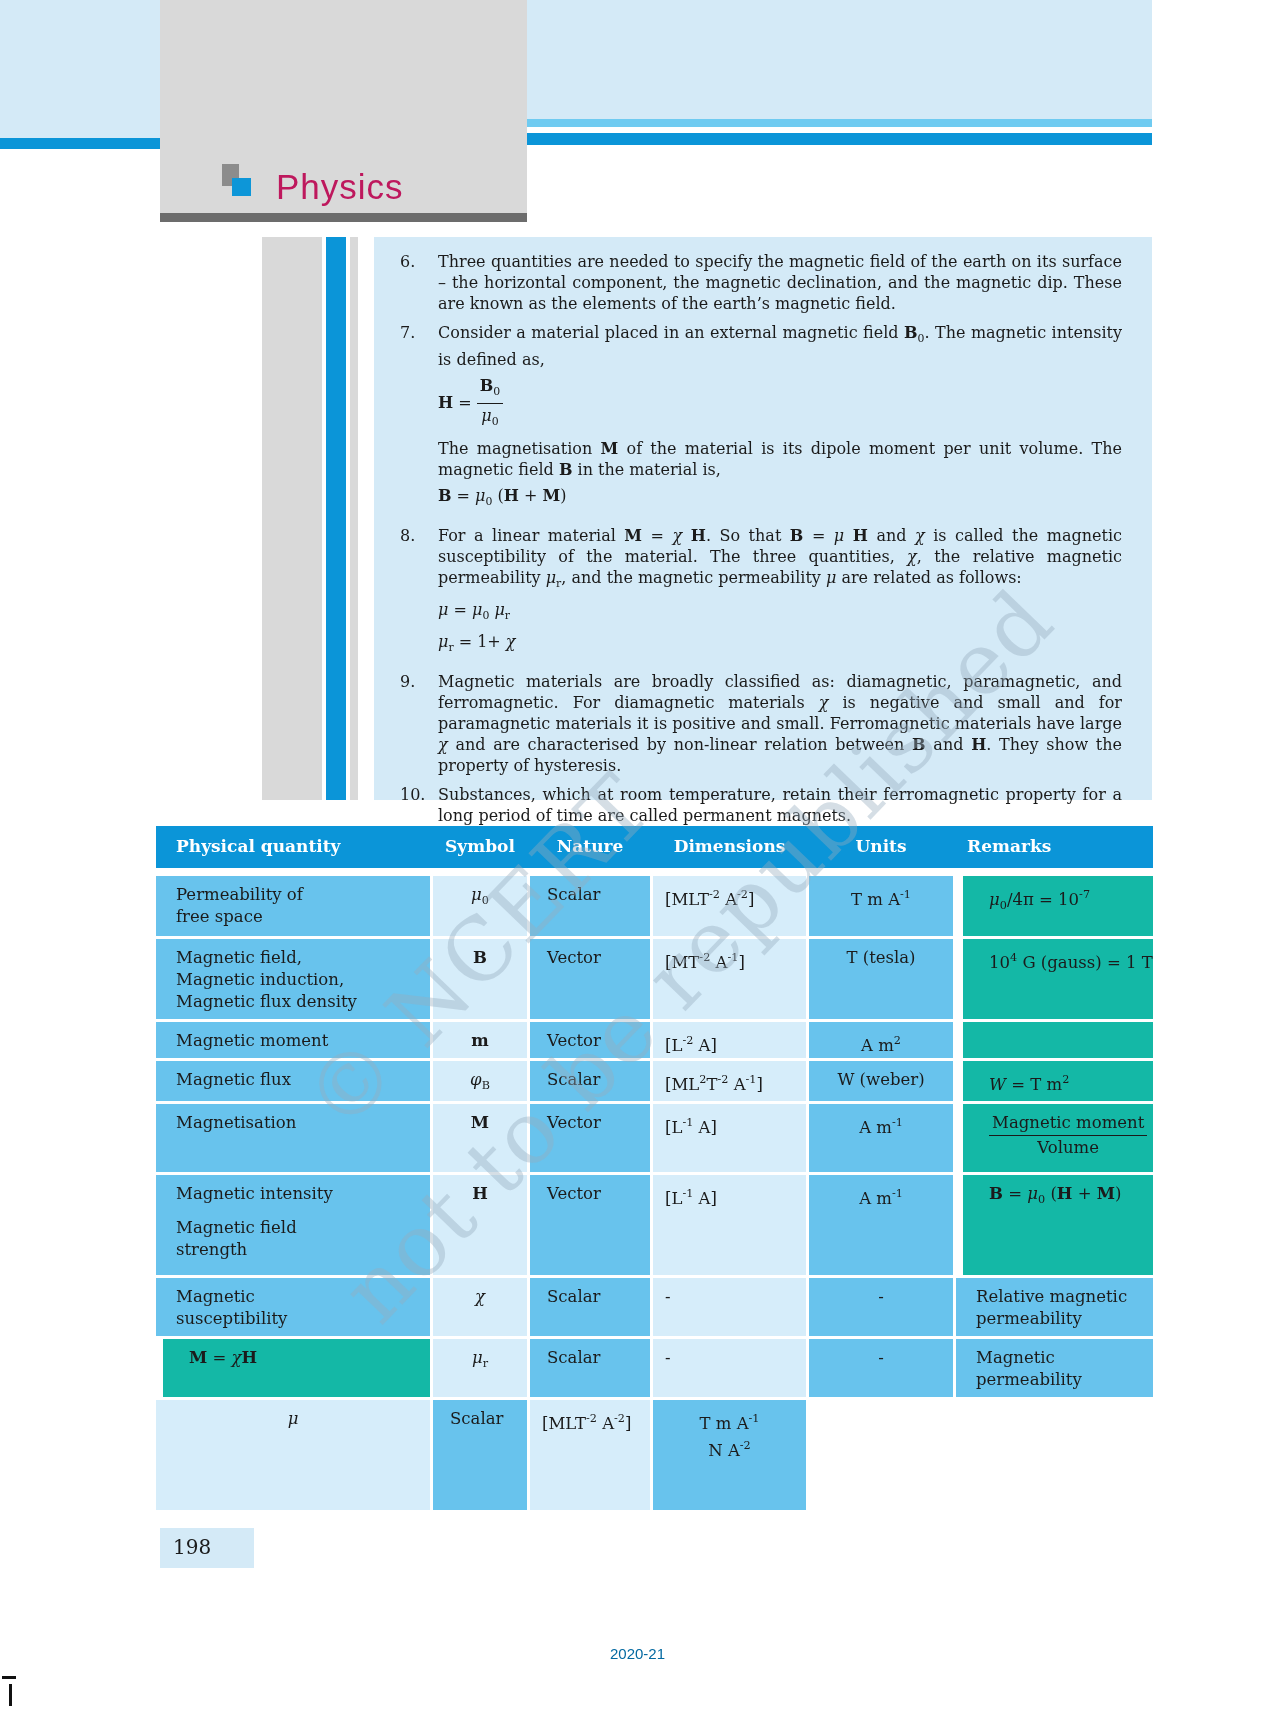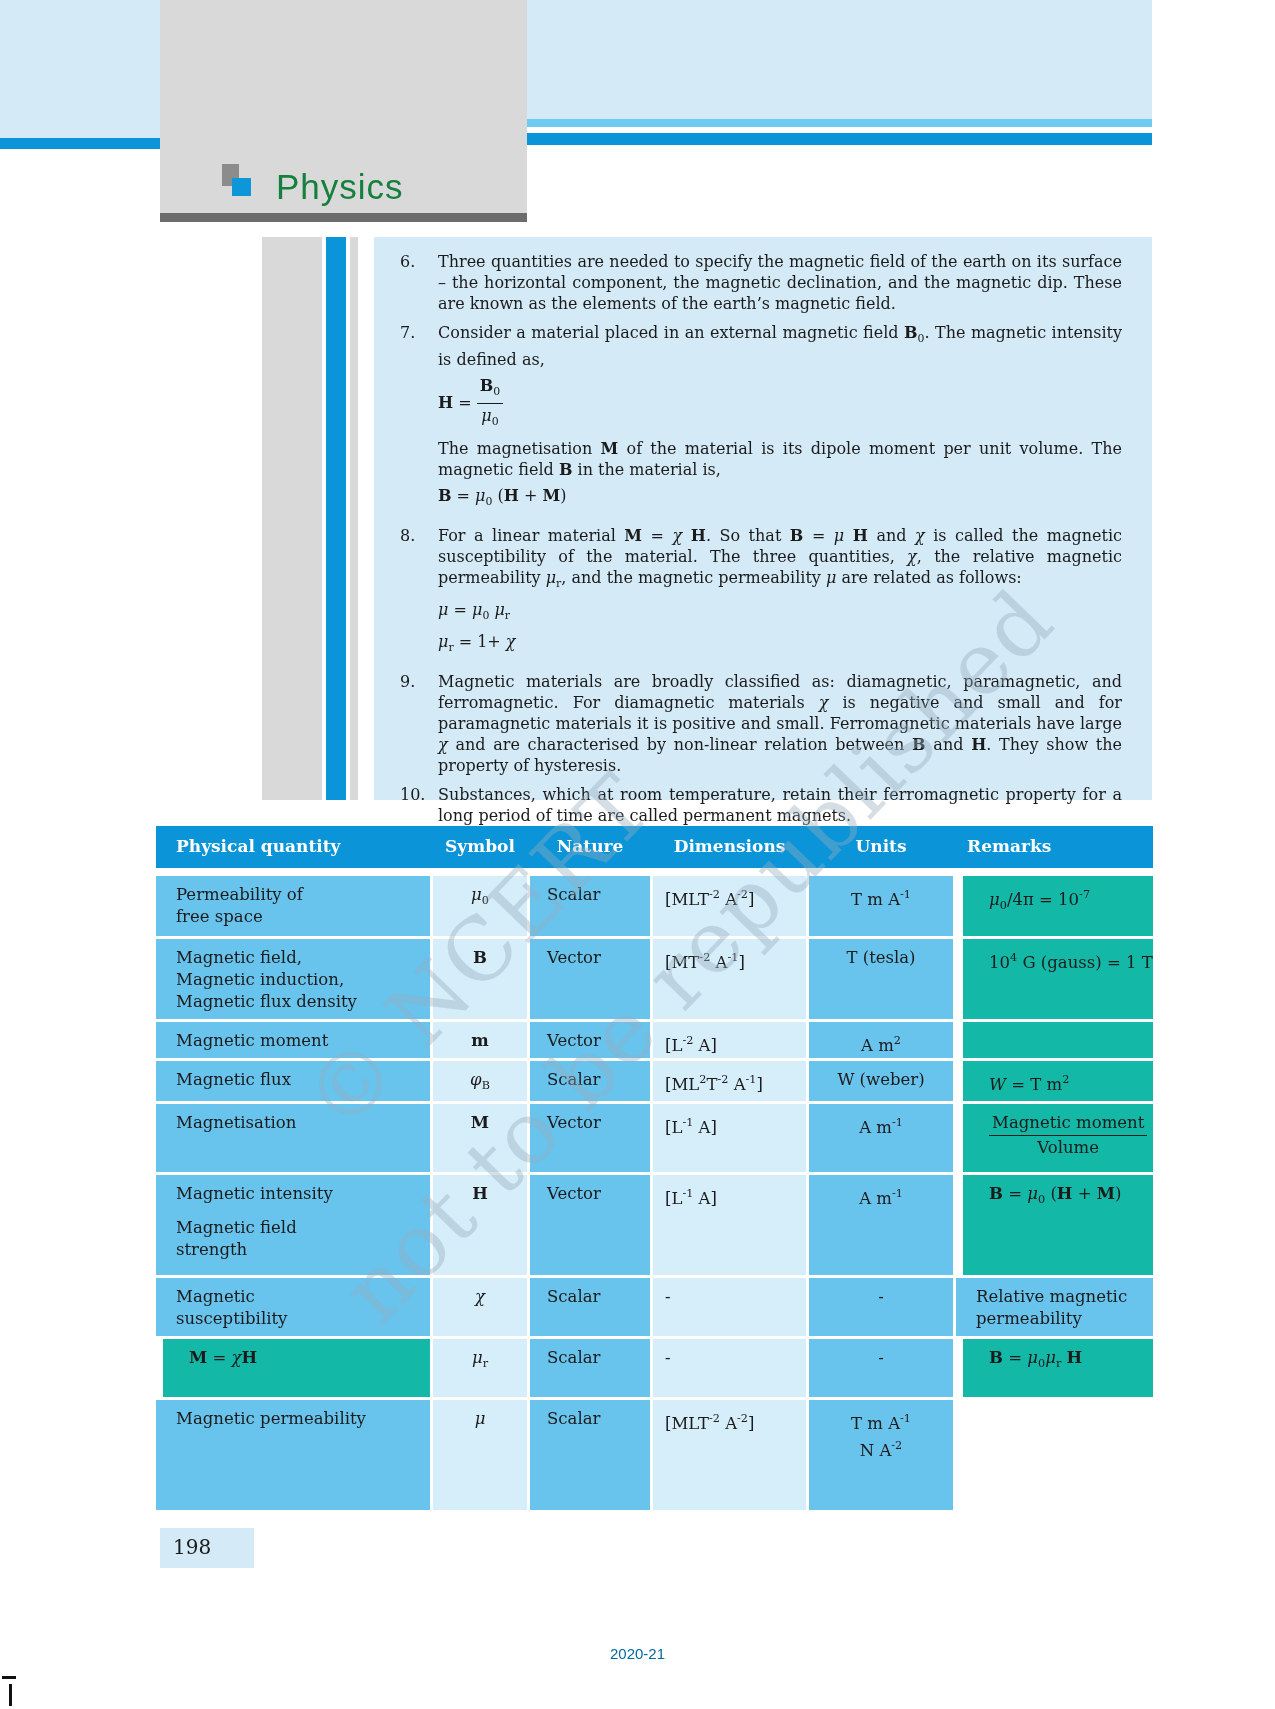--- a/index.html
+++ b/index.html
@@ -20,21 +20,21 @@
   .c-bl-v{left:9px;top:1684px;width:3px;height:22px;}
 
   
   .physics-box{position:absolute;left:160px;top:0;width:367px;height:213px;background:#d9d9d9;}
   .physics-bar{position:absolute;left:160px;top:213px;width:367px;height:9px;background:#6c6c6c;}
   .physics-title{position:absolute;left:218px;top:160px;display:flex;align-items:flex-end;gap:16px;}
   .sq-wrap{position:relative;width:42px;height:46px;}
   .sq-gray{position:absolute;left:4px;top:4px;width:17px;height:22px;background:#8c8c8c;}
   .sq-blue{position:absolute;left:14px;top:18px;width:19px;height:18px;background:#0d96d8;}
   .physics-text{font-family:"Liberation Sans",sans-serif;font-size:35px;letter-spacing:1px;
-                color:#15803d;line-height:1;padding-bottom:2px;}
+                color:#be185d;line-height:1;padding-bottom:2px;}
 
   
   .vbar-gray{position:absolute;left:262px;top:237px;width:60px;height:563px;background:#d9d9d9;}
   .vbar-blue{position:absolute;left:326px;top:237px;width:20px;height:563px;background:#0b95d8;}
   .vbar-gray2{position:absolute;left:350px;top:237px;width:8px;height:563px;background:#d9d9d9;}
   .summary-panel{position:absolute;left:374px;top:237px;width:778px;height:563px;background:#d4eaf7;
                  box-sizing:border-box;padding:14px 30px 0 26px;}
   .sum-item{display:flex;margin-bottom:8px;font-size:16px;line-height:21px;}
   .sum-num{width:38px;flex-shrink:0;}
   .sum-body{flex:1;text-align:justify;}
@@ -189,21 +189,20 @@
       <div class="cell c3">Scalar</div>
       <div class="cell c4">-</div>
       <div class="cell c5">-</div>
       <div class="cell c1">Relative magnetic<br>permeability</div>
 
       <div class="cell c6"><b>M</b> = <i>χ</i><b>H</b></div>
       <div class="cell c2"><i>μ</i><sub>r</sub></div>
       <div class="cell c3">Scalar</div>
       <div class="cell c4">-</div>
       <div class="cell c5">-</div>
-      <div class="cell c6"><b>B</b> = <i>μ</i><sub>0</sub><i>μ</i><sub>r</sub> <b>H</b></div>
 
       <div class="cell c1">Magnetic permeability</div>
       <div class="cell c2"><i>μ</i></div>
       <div class="cell c3">Scalar</div>
       <div class="cell c4">[MLT<sup>-2</sup> A<sup>-2</sup>]</div>
       <div class="cell c5">T m A<sup>-1</sup><br>N A<sup>-2</sup></div>
 
     </div>
   </div>
 

